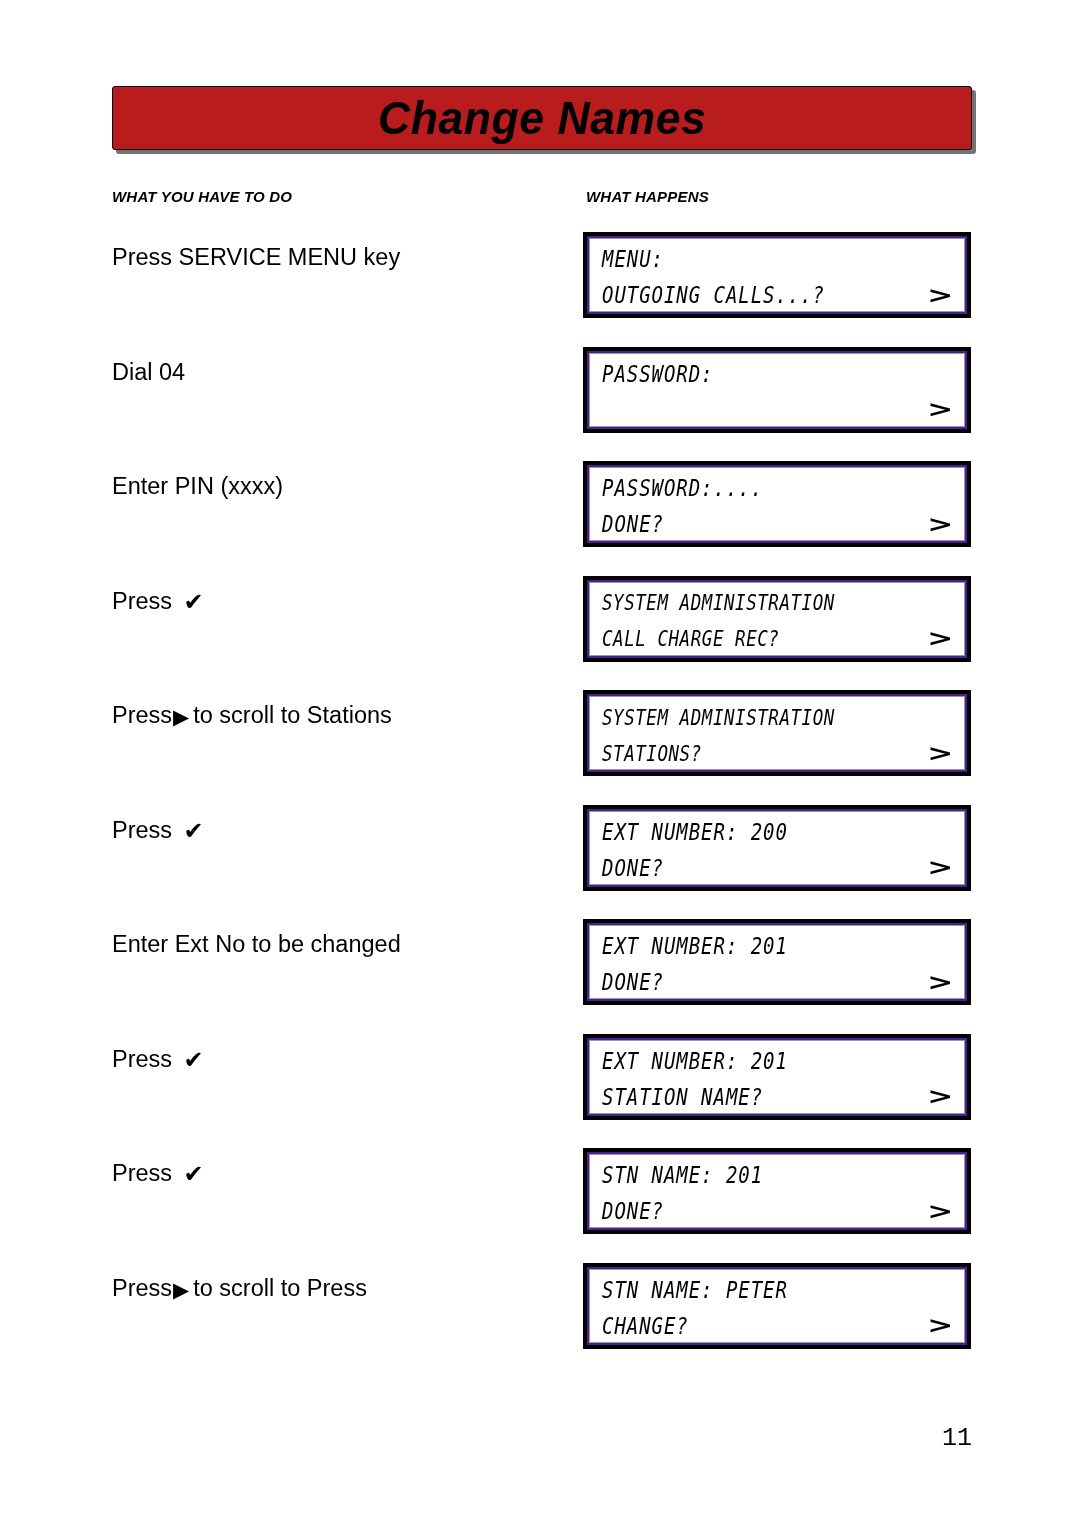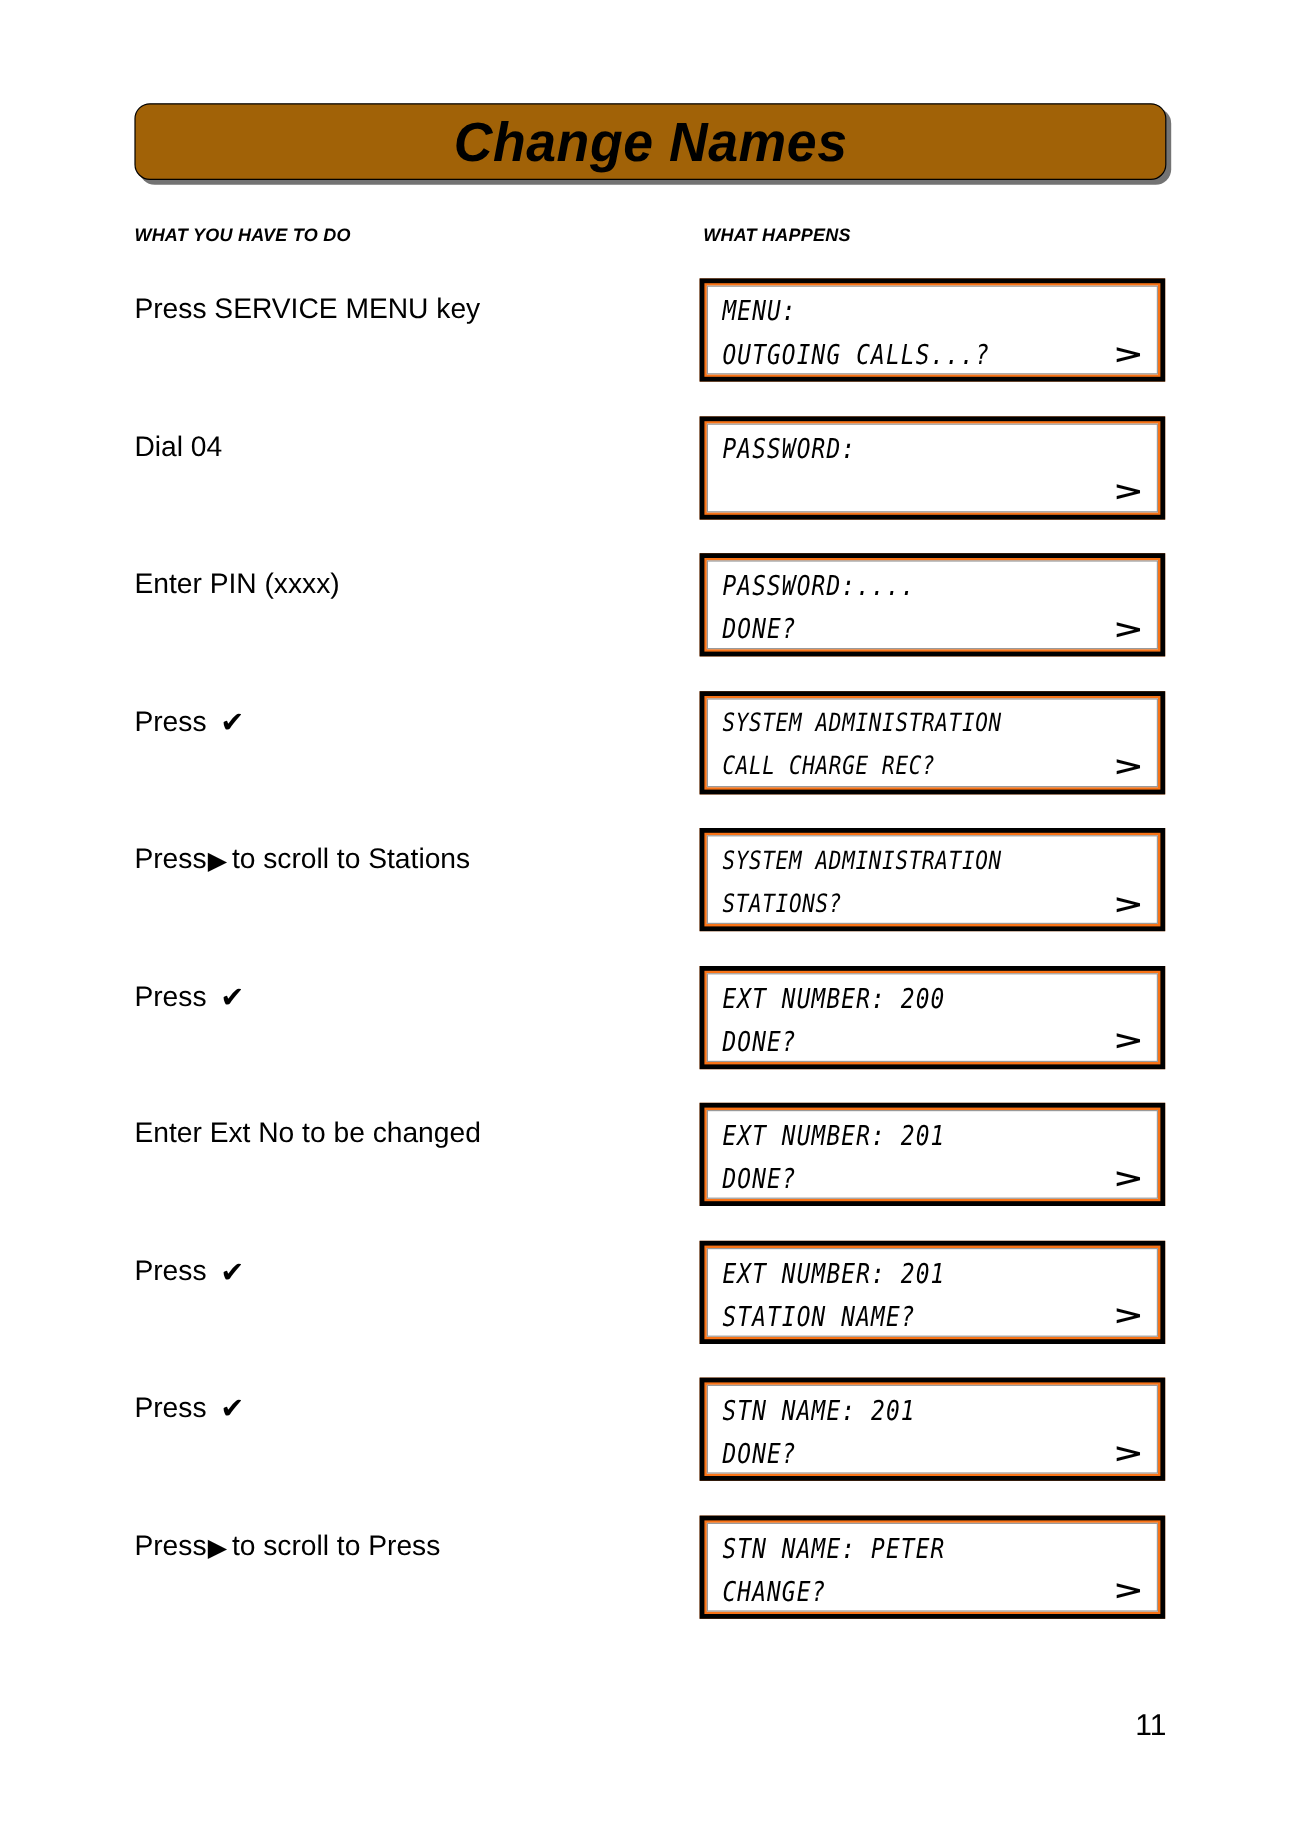--- a/index.html
+++ b/index.html
@@ -16,23 +16,23 @@
     overflow: hidden;
   }
 
   
   #title-banner {
     position: absolute;
     left: 112px;
     top: 86px;
     width: 860px;
     height: 64px;
-    background: #a16207;
+    background: #b91c1c;
     border: 1.5px solid #000000;
-    border-radius: 13px;
+    border-radius: 3px;
     box-shadow: 4px 4px 0 rgba(0,0,0,0.55);
     box-sizing: border-box;
     display: flex;
     align-items: center;
     justify-content: center;
   }
   #title-text {
     font-family: "Liberation Sans", sans-serif;
     font-weight: bold;
     font-style: italic;
@@ -90,21 +90,21 @@
   .instruction .glyph.tick  { font-size: 24px; margin-left: 5px; }
   .instruction .glyph.arrow { font-size: 21px; margin-left: 1px; margin-right: 4px; }
 
   
   .lcd {
     position: absolute;
     left: 583px;
     top: 0px;
     width: 388px;
     height: 86px;
-    background: #f97316;
+    background: #4c1d95;
     border: 4px solid #000000;
     box-sizing: border-box;
     padding: 2px;
   }
   .lcd-inner {
     width: 100%;
     height: 100%;
     border: 1px solid #9a9a9a;
     box-sizing: border-box;
     position: relative;
@@ -147,21 +147,21 @@
     margin-right: 2px;
   }
 
   
   #page-number {
     position: absolute;
     left: 0;
     top: 1424px;
     width: 972px;
     text-align: right;
-    font-family: Liberation Sans, sans-serif;
+    font-family: Liberation Mono, monospace;
     font-size: 25px;
     color: #000000;
   }
 </style>
 </head>
 <body>
 
 <div id="title-banner">
   <div id="title-text">Change Names</div>
 </div>

